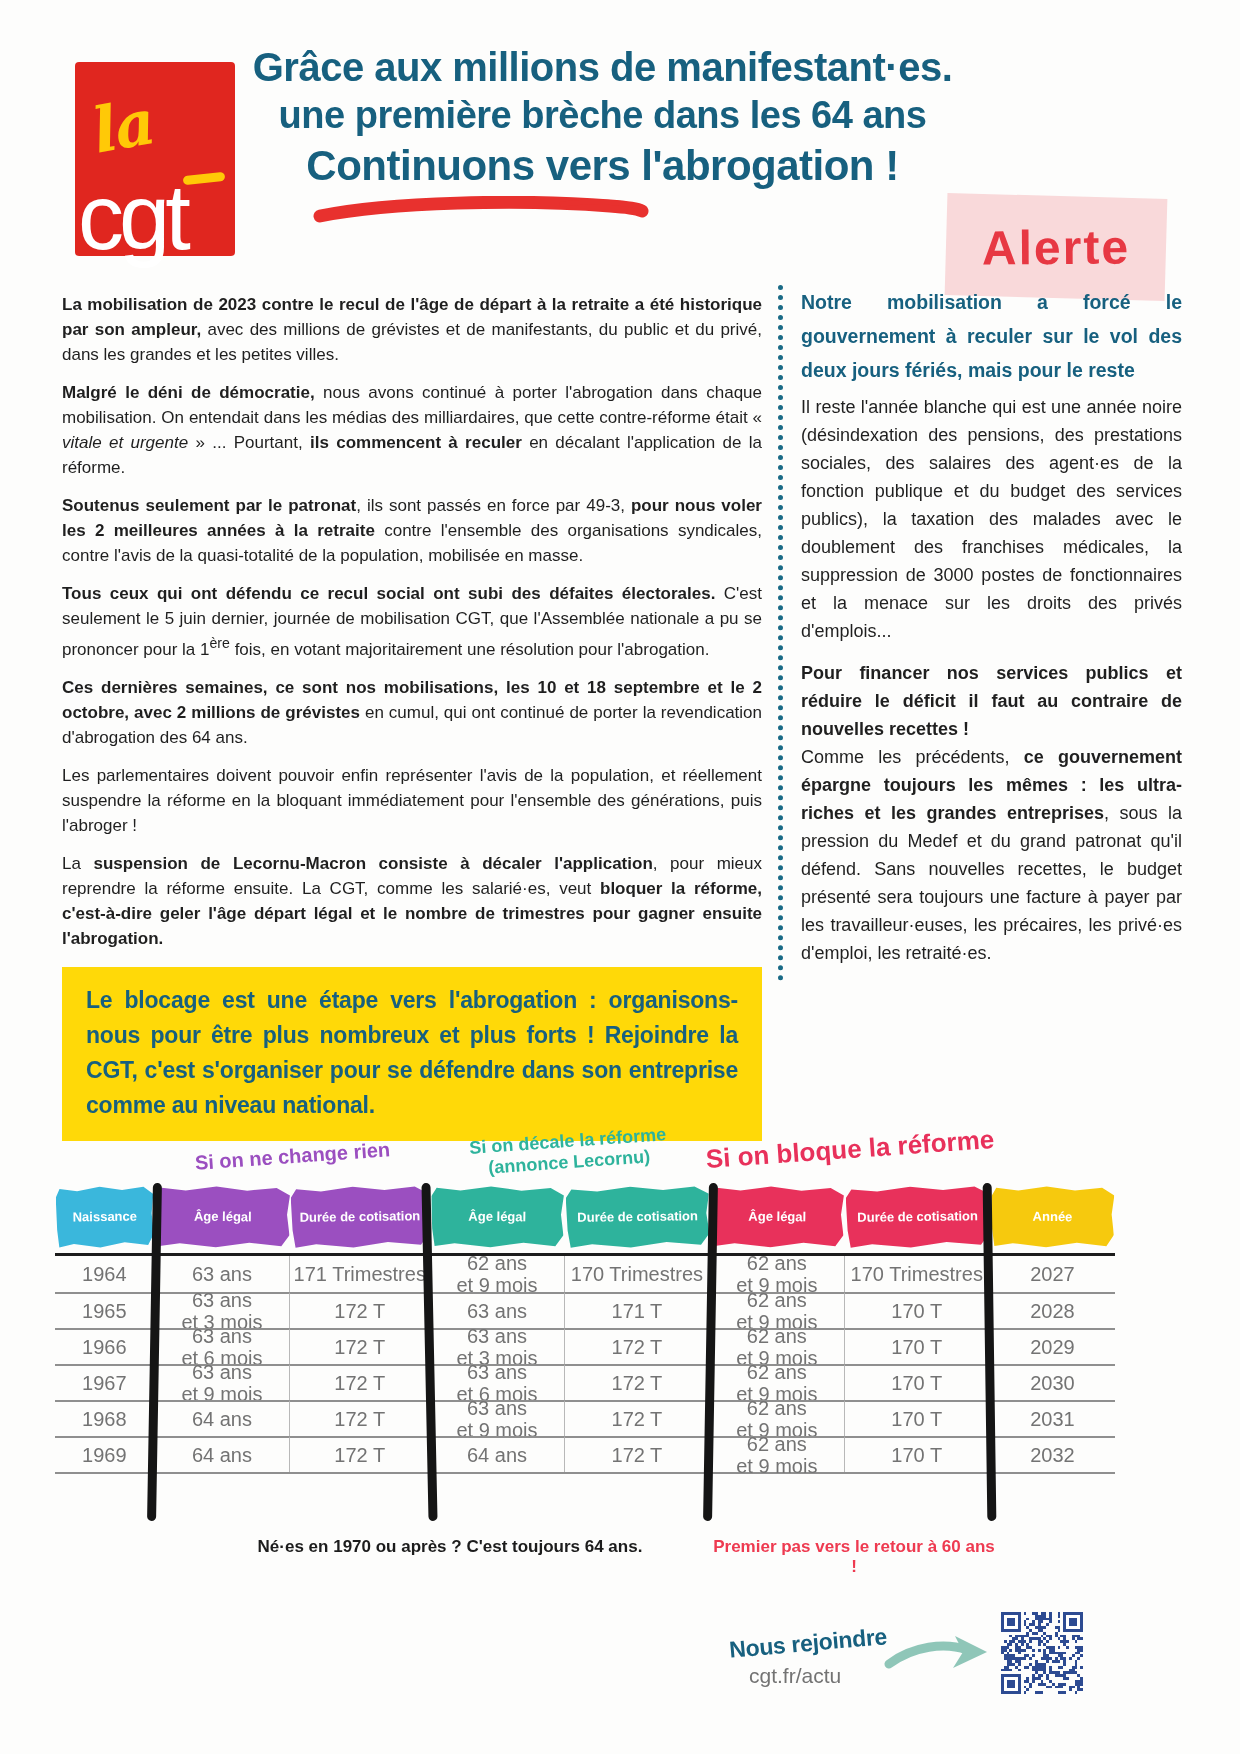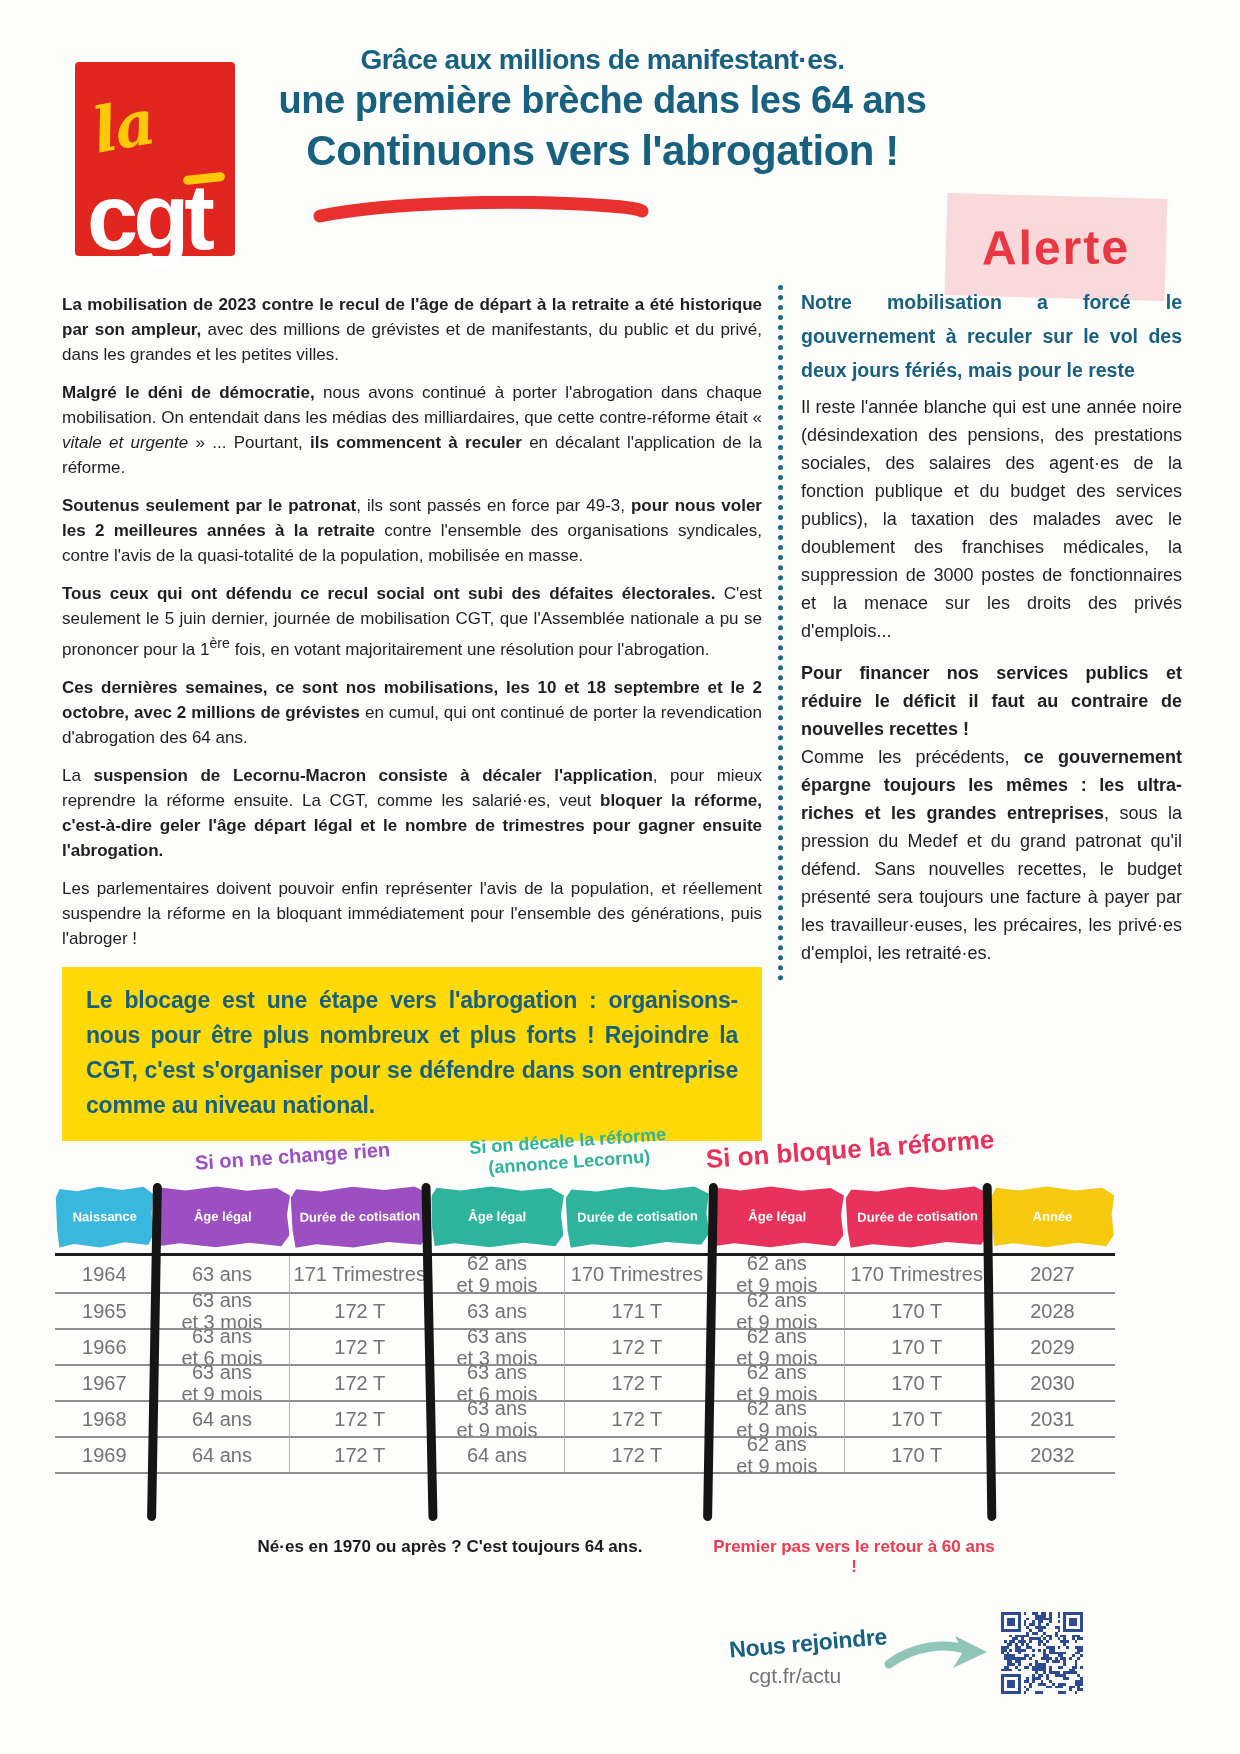--- a/index.html
+++ b/index.html
@@ -3,23 +3,23 @@
 <meta charset="utf-8">
 <style>
   html,body{margin:0;padding:0;background:#e8e8e8;}
   .page{position:relative;width:1240px;height:1754px;background:#fdfdfc;margin:0 auto;overflow:hidden;
         font-family:"Liberation Sans", sans-serif;color:#222;}
   
   .logo{position:absolute;left:75px;top:62px;width:160px;height:194px;background:#e0261f;border-radius:4px;}
   .logo .la{position:absolute;left:18px;top:28px;font-family:"DejaVu Serif",serif;font-style:italic;
             font-weight:700;font-size:62px;color:#ffc907;transform:rotate(-10deg);letter-spacing:-2px;}
   .logo .la-dash{position:absolute;right:10px;top:112px;width:42px;height:9px;background:#ffc907;border-radius:5px;transform:rotate(-6deg);}
-  .logo .cgt{position:absolute;left:12px;bottom:-14px;font-size:92px;font-weight:700;color:#ffffff;letter-spacing:-5px;}
+  .logo .cgt{position:absolute;left:3px;bottom:-14px;font-size:92px;font-weight:400;color:#ffffff;letter-spacing:-5px;}
   .titles{position:absolute;left:245px;top:42px;width:715px;text-align:center;color:#17607f;font-weight:800;letter-spacing:-.5px;}
-  .t1{font-size:28px;line-height:1.25;}
+  .t1{font-size:40px;line-height:1.25;}
   .t2{font-size:38px;line-height:1.25;}
   .t3{font-size:42px;line-height:1.25;}
   .swoosh{position:absolute;left:310px;top:196px;width:340px;height:30px;}
   .alert{position:absolute;left:946px;top:196px;width:220px;height:102px;background:#f9d9da;
          transform:rotate(1.6deg);display:flex;align-items:center;justify-content:center;}
   .alert span{font-size:48px;font-weight:800;color:#e73843;transform:rotate(-2deg);letter-spacing:2px;}
   
   .col-left{position:absolute;left:62px;top:292px;width:700px;font-size:17px;line-height:25px;text-align:justify;color:#1f1f1f;}
   .col-left p{margin:0 0 13px 0;}
   .red-h{font-size:24px;line-height:1.2;font-weight:800;color:#ee3a44;margin:16px 0 12px 0 !important;text-align:left;letter-spacing:-.3px;}
@@ -88,22 +88,22 @@
   <div class="alert">
     <span>Alerte</span>
   </div>
 
   <div class="col-left">
     <p class="para"><span style="font-weight: 700;">La mobilisation de 2023 contre le recul de l'âge de départ à la retraite a été historique par son ampleur,</span><span> avec des millions de grévistes et de manifestants, du public et du privé, dans les grandes et les petites villes.</span></p>
     <p class="para"><span style="font-weight: 700;">Malgré le déni de démocratie,</span><span> nous avons continué à porter l'abrogation dans chaque mobilisation. On entendait dans les médias des milliardaires, que cette contre-réforme était « </span><span style="font-style: italic;">vitale et urgente</span><span> » ... Pourtant, </span><span style="font-weight: 700;">ils commencent à reculer</span><span> en décalant l'application de la réforme.</span></p>
     <p class="para"><span style="font-weight: 700;">Soutenus seulement par le patronat</span><span>, ils sont passés en force par 49-3, </span><span style="font-weight: 700;">pour nous voler les 2 meilleures années à la retraite</span><span> contre l'ensemble des organisations syndicales, contre l'avis de la quasi-totalité de la population, mobilisée en masse.</span></p>
     <p class="para"><span style="font-weight: 700;">Tous ceux qui ont défendu ce recul social ont subi des défaites électorales.</span><span> C'est seulement le 5 juin dernier, journée de mobilisation CGT, que l'Assemblée nationale a pu se prononcer pour la 1</span><sup>ère</sup><span> fois, en votant majoritairement une résolution pour l'abrogation.</span></p>
     <p class="para"><span style="font-weight: 700;">Ces dernières semaines, ce sont nos mobilisations, les 10 et 18 septembre et le 2 octobre, avec 2 millions de grévistes</span><span> en cumul, qui ont continué de porter la revendication d'abrogation des 64 ans.</span></p>
+    <p class="para"><span>Les parlementaires doivent pouvoir enfin représenter l'avis de la population, et réellement suspendre la réforme en la bloquant immédiatement pour l'ensemble des générations, puis l'abroger !</span></p>
     <p class="para"><span>La </span><span style="font-weight: 700;">suspension de Lecornu-Macron consiste à décaler l'application</span><span>, pour mieux reprendre la réforme ensuite. La CGT, comme les salarié·es, veut </span><span style="font-weight: 700;">bloquer la réforme, c'est-à-dire geler l'âge départ légal et le nombre de trimestres pour gagner ensuite l'abrogation.</span></p>
-    <p class="para"><span>Les parlementaires doivent pouvoir enfin représenter l'avis de la population, et réellement suspendre la réforme en la bloquant immédiatement pour l'ensemble des générations, puis l'abroger !</span></p>
     <div class="yellow-box">Le blocage est une étape vers l'abrogation : organisons-nous pour être plus nombreux et plus forts ! Rejoindre la CGT, c'est s'organiser pour se défendre dans son entreprise comme au niveau national.</div>
   </div>
 
   <div class="col-right">
     <p class="r-lead">Notre mobilisation a forcé le gouvernement à reculer sur le vol des deux jours fériés, mais pour le reste</p>
     <p class="body"><span>Il reste l'année blanche qui est une année noire (désindexation des pensions, des prestations sociales, des salaires des agent·es de la fonction publique et du budget des services publics), la taxation des malades avec le doublement des franchises médicales, la suppression de 3000 postes de fonctionnaires et la menace sur les droits des privés d'emplois...</span></p>
     <p class="body tight"><span style="font-weight: 700;">Pour financer nos services publics et réduire le déficit il faut au contraire de nouvelles recettes !</span></p>
     <p class="body"><span>Comme les précédents, </span><span style="font-weight: 700;">ce gouvernement épargne toujours les mêmes : les ultra-riches et les grandes entreprises</span><span>, sous la pression du Medef et du grand patronat qu'il défend. Sans nouvelles recettes, le budget présenté sera toujours une facture à payer par les travailleur·euses, les précaires, les privé·es d'emploi, les retraité·es.</span></p>
   </div>
 

